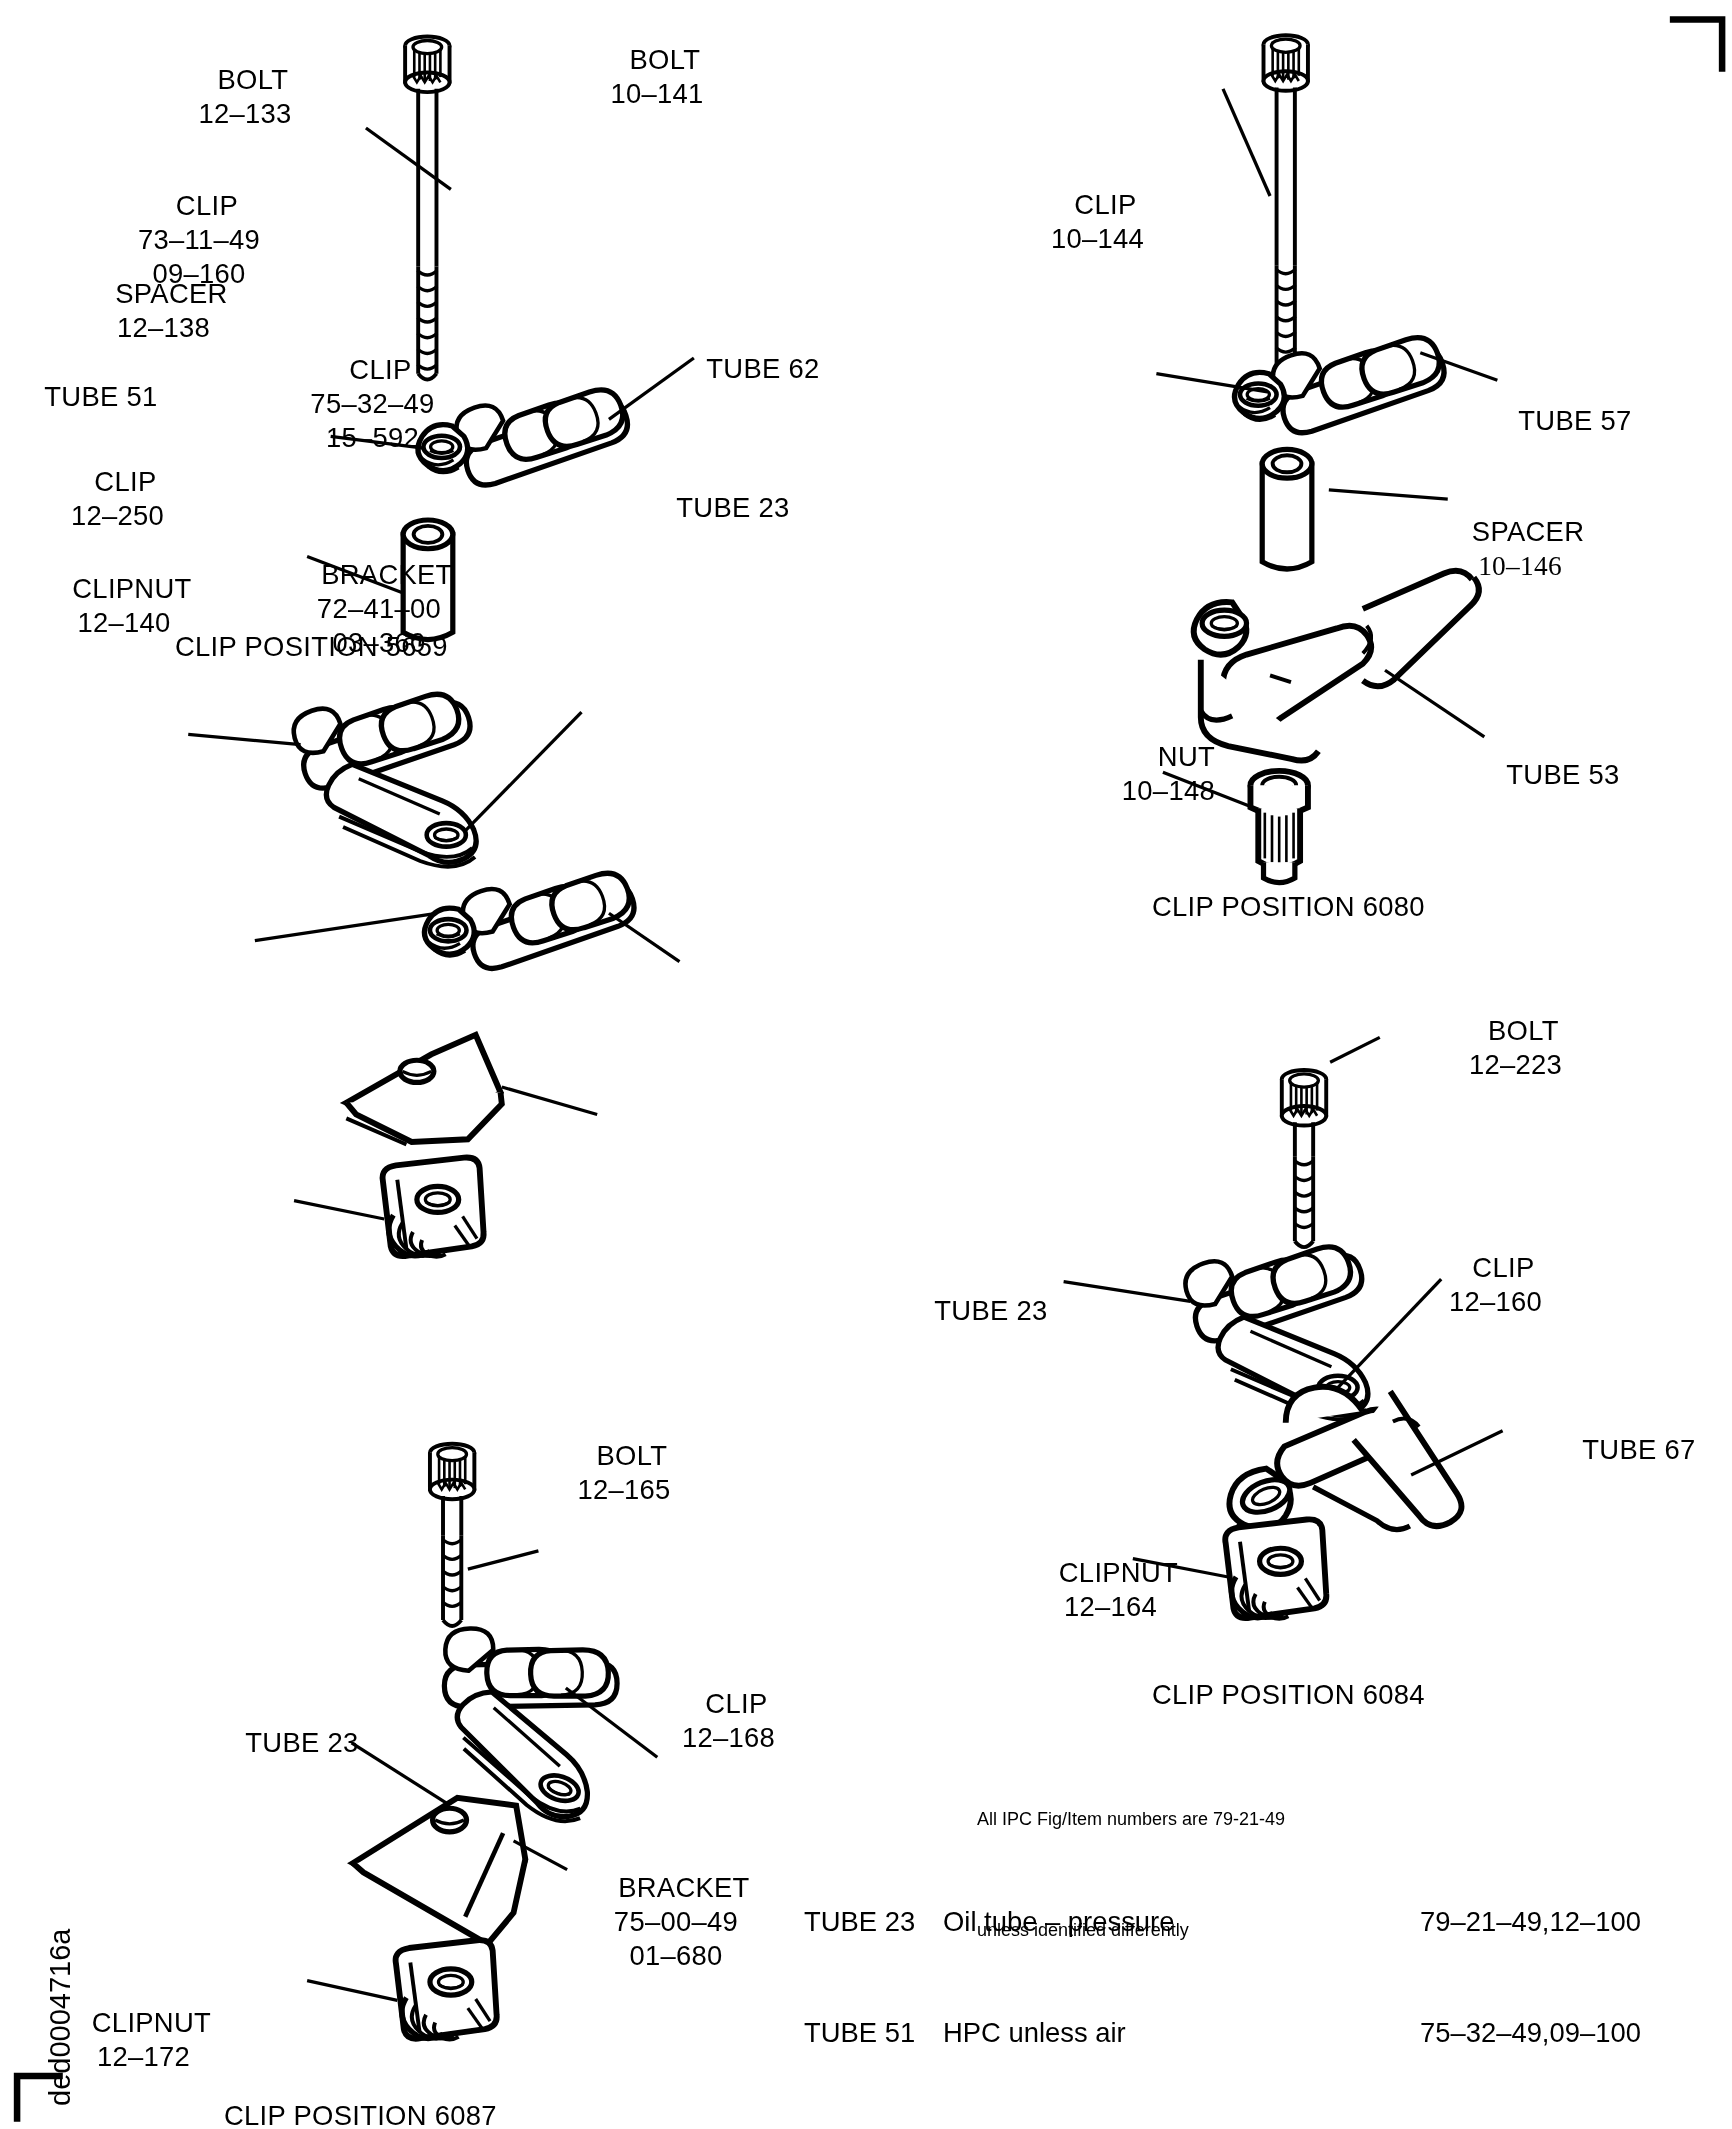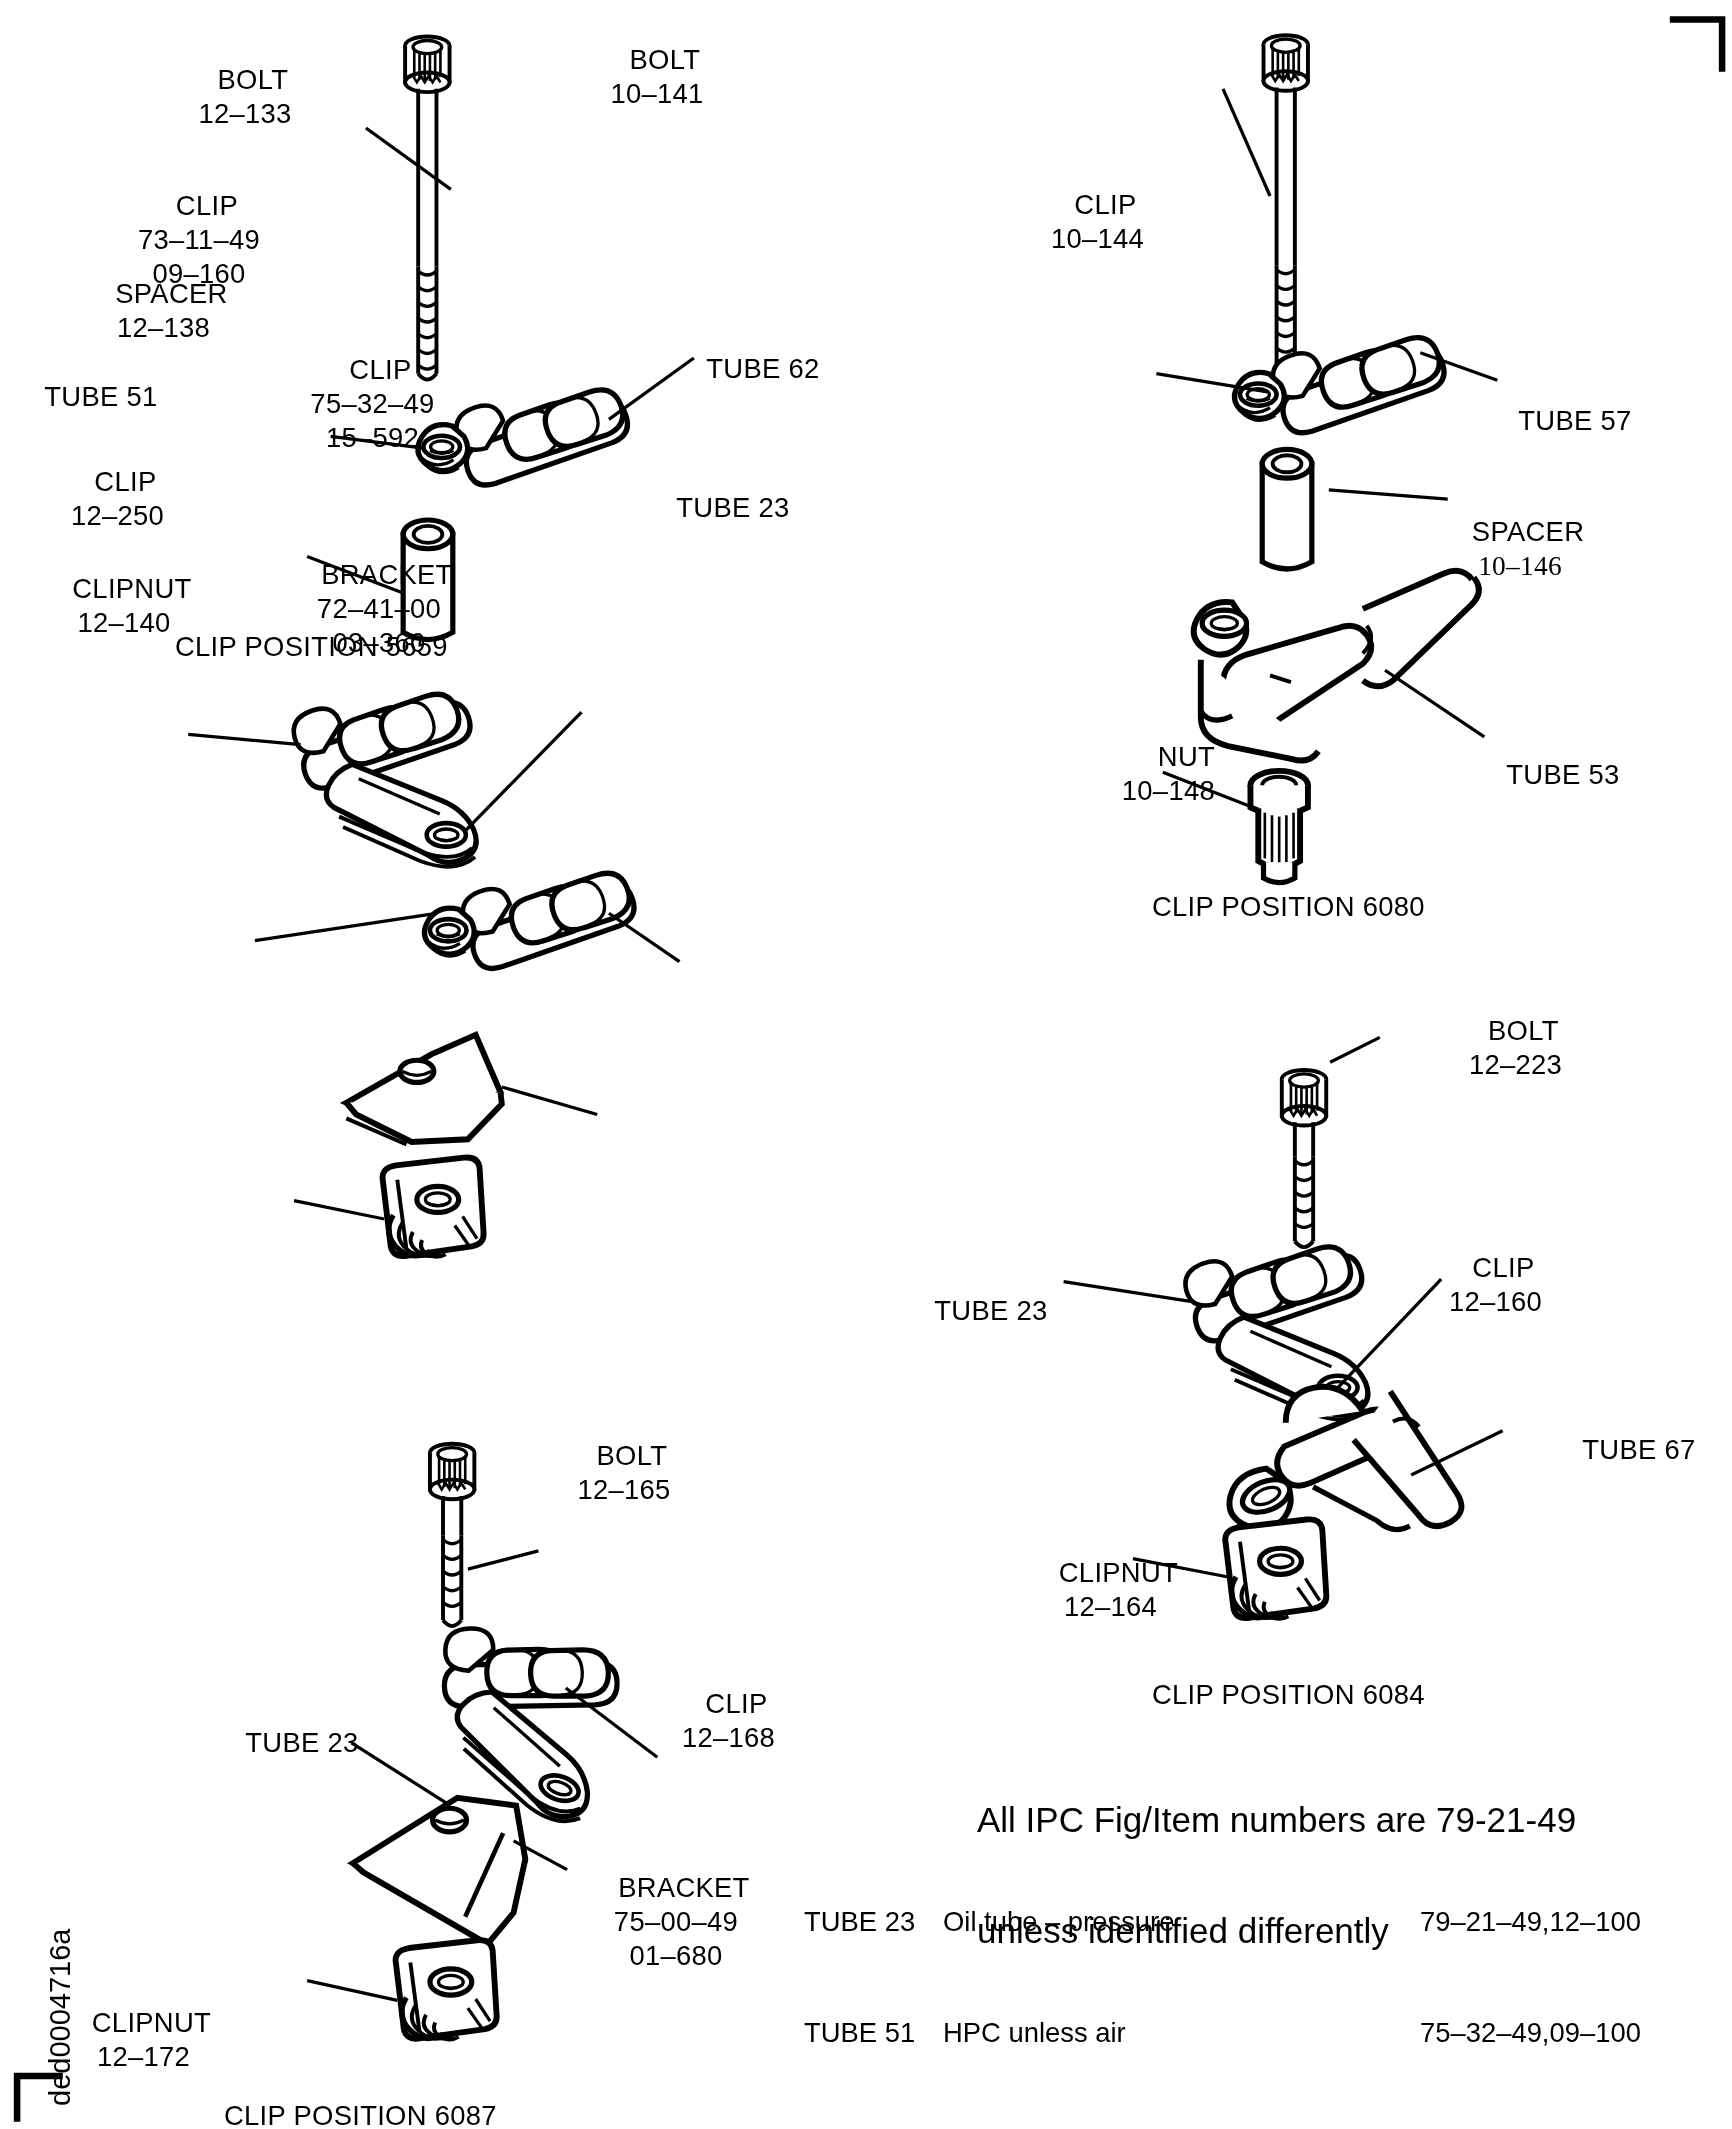--- a/index.html
+++ b/index.html
@@ -24,21 +24,21 @@
     font-size:29px;
     white-space:pre;
     transform-origin:0 0;
     transform:rotate(-90deg);
   }
   .legend{position:absolute;font-size:27.4px;line-height:37px;white-space:pre;}
   .legend .row{display:flex;}
   .legend .c1{width:139px;}
   .legend .c2{width:477px;}
   .legend .c3{width:281px;}
-  .note{position:absolute;font-size:35px;line-height:37px;white-space:pre;}
+  .note{position:absolute;font-size:18px;line-height:37px;white-space:pre;}
 </style>
 </head>
 <body>
 
 <svg class="art" viewBox="0 0 2651 3259">
   <defs>
 
     <g id="boltLong">
 
       <ellipse cx="0" cy="-8" rx="34" ry="14" fill="#fff" stroke="#000" stroke-width="6"></ellipse>

